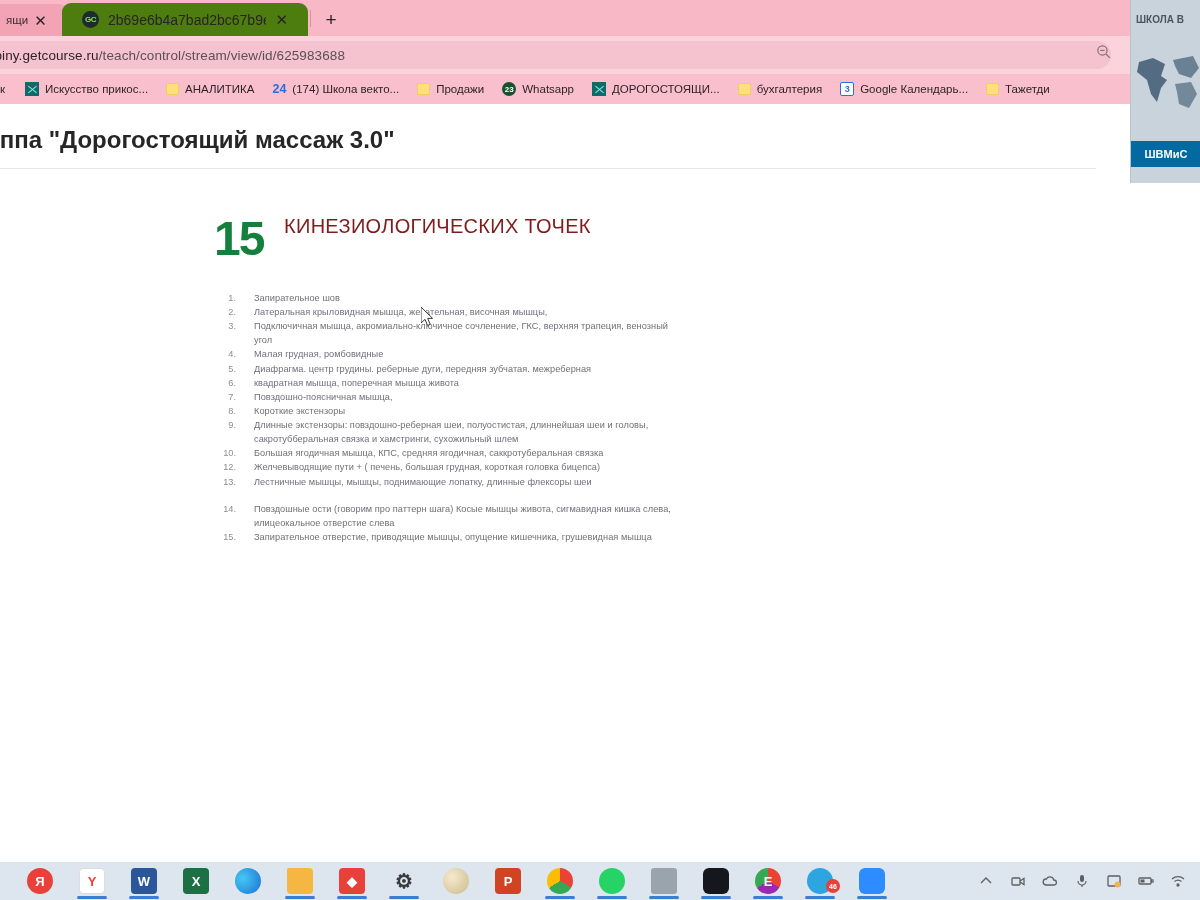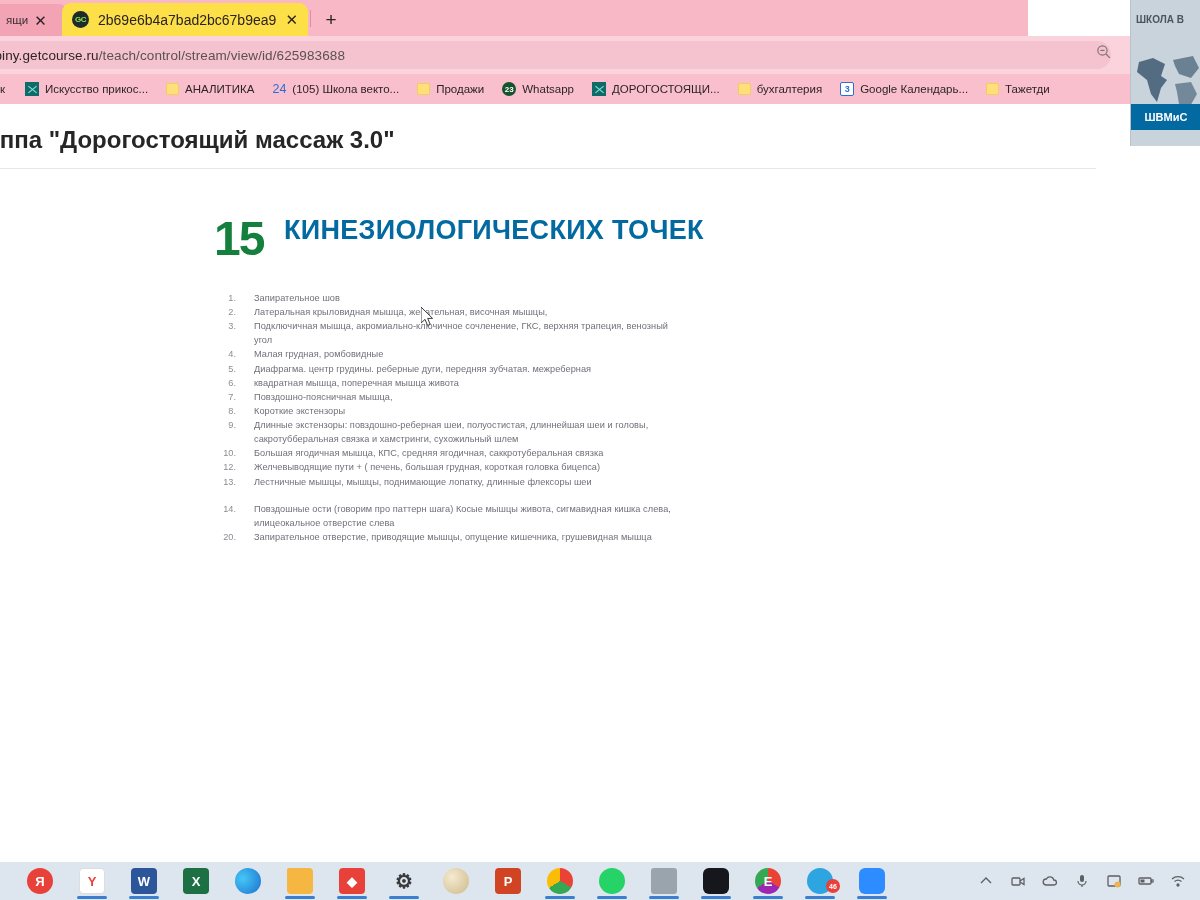--- a/index.html
+++ b/index.html
@@ -5,35 +5,35 @@
   * { margin:0; padding:0; box-sizing:border-box; }
   html,body {
     width:1200px; height:900px; overflow:hidden;
     font-family:"Liberation Sans", sans-serif;
     background:#ffffff;
   }
   #screen { position:relative; width:1200px; height:900px; overflow:hidden; background:#fff; }
 
   
   .tabstrip {
-    position:absolute; left:0; top:0; width:1028px; height:36px;
+    position:absolute; left:0; top:0; width:1200px; height:36px;
     background:#f9b8c6;
   }
   .tab-prev {
     position:absolute; left:-28px; top:4px; width:96px; height:32px;
     background:#f2a3b4; border-radius:9px 9px 0 0;
     display:flex; align-items:center; padding:0 8px 0 34px; gap:6px;
   }
   .tab-prev .tlabel {
     font-size:11.5px; color:#3b3034; white-space:nowrap; overflow:hidden;
   }
   .tab-active {
     position:absolute; left:62px; top:3px; width:246px; height:33px;
-    background:#fde047; border-radius:9px 9px 0 0;
-    display:flex; align-items:center; padding:0 10px; gap:9px;
+    background:#4d7c0f; border-radius:9px 9px 0 0;
+    display:flex; align-items:center; padding:0 20px; gap:9px;
   }
   .favicon-gc {
     width:17px; height:17px; border-radius:50%;
     background:#1d2b2b; color:#8ee04e; font-size:8px; font-weight:bold;
     display:flex; align-items:center; justify-content:center; flex:0 0 auto;
     letter-spacing:-0.5px;
   }
   .tab-active .tlabel {
     font-size:14px; color:#2b2226; white-space:nowrap; overflow:hidden;
     flex:1; text-overflow:clip;
@@ -65,21 +65,21 @@
 
   .bookmarks {
     position:absolute; left:0; top:74px; width:1200px; height:30px;
     background:#f9bfcd; display:flex; align-items:center; gap:0; padding-left:0;
   }
   .bm { display:flex; align-items:center; gap:6px; padding:0 9px; height:24px; cursor:pointer; flex:0 0 auto; }
   .bm-label { font-size:11.5px; color:#2d2427; white-space:nowrap; }
   .ic-folder { width:13px; height:12px; background:#ffdf7a; border-radius:1px 2px 2px 2px; border:1px solid #f0cd5f; flex:0 0 auto;}
   .ic-teal { width:14px; height:14px; background:#0f6b68; display:flex;align-items:center;justify-content:center; flex:0 0 auto;}
   .ic-teal svg { width:11px; height:11px; }
-  .ic-num { font-size:12.5px; font-weight:normal; color:#2b6fd6; flex:0 0 auto; }
+  .ic-num { font-size:12.5px; font-weight:bold; color:#2b6fd6; flex:0 0 auto; }
   .ic-wa { width:14px; height:14px; border-radius:50%; background:#14532d; color:#fff; font-size:8px;
            display:flex; align-items:center; justify-content:center; flex:0 0 auto; font-weight:bold;}
   .ic-gcal { width:14px; height:14px; background:#fff; border:1px solid #2b6fd6; border-radius:2px;
              color:#2b6fd6; font-size:9px; font-weight:bold; display:flex;align-items:center;justify-content:center; flex:0 0 auto;}
 
   
   .page {
     position:absolute; left:0; top:104px; width:1200px; height:758px;
     background:#ffffff; overflow:hidden;
   }
@@ -96,35 +96,35 @@
     background:#fff;
   }
 
   
   .num-big {
     position:absolute; left:334px; top:23px;
     font-size:48px; font-weight:bold; color:#15803d; letter-spacing:-2px; line-height:1;
   }
   .slide-kicker {
     position:absolute; left:404px; top:22px; width:420px;
-    font-size:27px; font-weight:bold; color:#0369a1; line-height:1.22;
+    font-size:20px; font-weight:normal; color:#7f1d1d; line-height:1.22;
     letter-spacing:.3px; text-transform:uppercase;
   }
   .list { position:absolute; left:334px; top:100px; width:470px; }
   .li { display:flex; align-items:flex-start; margin-bottom:.5px; }
   .li .n { width:40px; flex:0 0 40px; text-align:right; padding-right:18px;
            font-size:9.2px; color:#8c8c94; line-height:13.7px; }
   .li .t { flex:1; font-size:9.2px; color:#6f6f79; line-height:13.7px; letter-spacing:.05px; }
   .list-gap { height:13px; }
 
   .cursor { position:absolute; left:421px; top:203px; width:14px; height:20px; }
 
   
   .video {
-    position:absolute; right:0; top:0; width:70px; height:146px;
+    position:absolute; right:0; top:0; width:70px; height:183px;
     background:#c9d3dc; overflow:hidden; border-left:1px solid #b8c2cb;
   }
   .v-t1 { position:absolute; left:5px; top:14px; font-size:10px; font-weight:bold; color:#4a5560; white-space:nowrap;}
   .v-t2 { position:absolute; left:3px; top:34px; font-size:10px; font-weight:bold; color:#4a5560; white-space:nowrap;margin-top:40px;}
   .v-map { position:absolute; left:0; top:54px; width:70px; height:60px; }
   .v-badge {
     position:absolute; left:0; bottom:16px; width:70px; height:26px; background:#0369a1;
     color:#fff; font-size:11px; font-weight:bold;
     display:flex; align-items:center; justify-content:center;
   }
@@ -203,21 +203,21 @@
       <span class="bm-label">Искусство прикос...</span>
     </div>
 
     <div class="bm">
       <span class="ic-folder"></span>
       <span class="bm-label">АНАЛИТИКА</span>
     </div>
 
     <div class="bm">
       <span class="ic-num">24</span>
-      <span class="bm-label">(105) Школа векто...</span>
+      <span class="bm-label">(174) Школа векто...</span>
     </div>
 
     <div class="bm">
       <span class="ic-folder"></span>
       <span class="bm-label">Продажи</span>
     </div>
 
     <div class="bm">
       <span class="ic-wa">23</span>
       <span class="bm-label">Whatsapp</span>
@@ -306,21 +306,21 @@
         <div class="li">
           <span class="n">13.</span>
           <span class="t">Лестничные мышцы, мышцы, поднимающие лопатку, длинные  флексоры шеи</span>
         </div>
         <div class="list-gap"></div>
         <div class="li">
           <span class="n">14.</span>
           <span class="t">Повздошные ости (говорим про паттерн шага) Косые мышцы живота, сигмавидная кишка слева, илицеокальное отверстие слева</span>
         </div>
         <div class="li">
-          <span class="n">20.</span>
+          <span class="n">15.</span>
           <span class="t">Запирательное отверстие, приводящие мышцы, опущение кишечника, грушевидная мышца</span>
         </div>
       </div>
 
     </div>
 
     <svg class="cursor" viewBox="0 0 14 20">
       <polygon points="0,0 0,16 4,12.4 6.6,18.5 9.2,17.3 6.7,11.4 11.6,11.4" fill="#fefefe" stroke="#3a3a3a" stroke-width="1"></polygon>
     </svg>
   </div>

